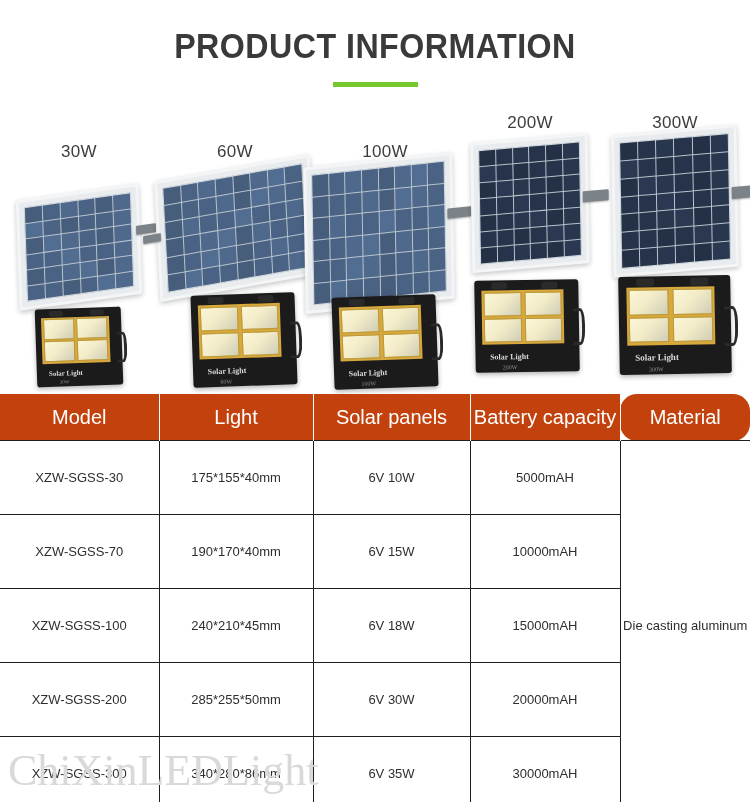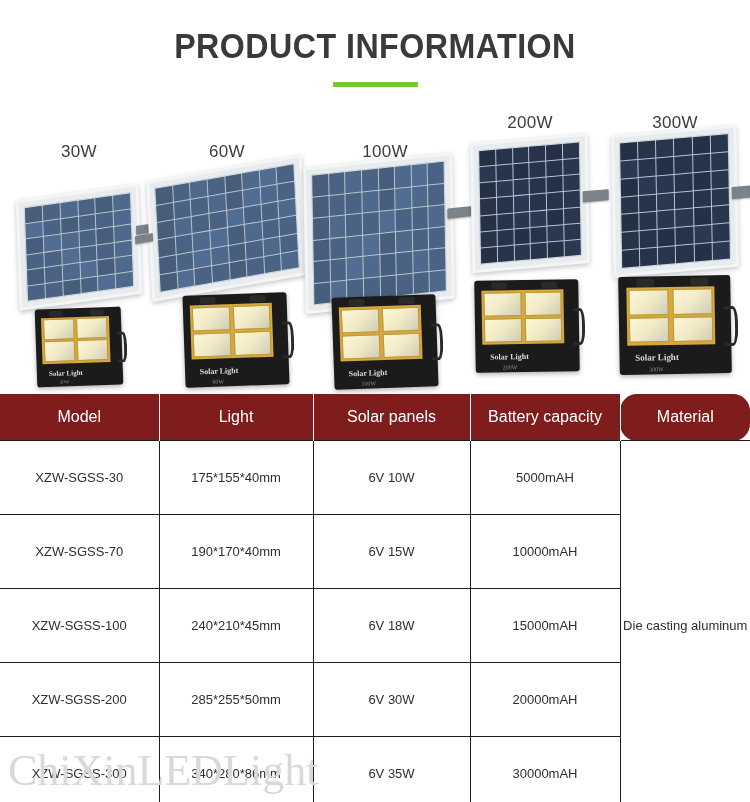--- a/index.html
+++ b/index.html
@@ -182,25 +182,25 @@
   #spec-table {
     position: absolute;
     top: 394px;
     left: 0;
     width: 750px;
     border-collapse: collapse;
     table-layout: fixed;
     font-size: 15px;
   }
   #spec-table th {
-    background: #7f1d1d;
+    background: #c2410c;
     color: #ffffff;
     font-weight: normal;
     height: 44px;
-    font-size: 16px;
+    font-size: 20px;
     border-right: 1px solid #ffffff;
     text-align: center;
   }
   #spec-table th:last-child { border-right: none; border-radius: 17px; }
   #spec-table td {
     height: 71px;
     text-align: center;
     color: #2e2e2e;
     border: 1px solid #1f1f1f;
     background: #ffffff;
@@ -292,21 +292,21 @@
           <div class="led-quad"></div>
             <div class="led-quad"></div>
         </div>
         <div class="flood-brand" style="font-size:7px;">Solar Light</div>
         <div class="flood-watt" style="font-size:5px;">30W</div>
       </div>
       <div class="flood-arm"></div>
     </div>
   </div>
 
-  <div class="product-group" style="left:148px; width:158px; height:290px;">
+  <div class="product-group" style="left:156px; width:158px; height:290px;">
     <div class="product-label" style="top:38px;">60W</div>
     <div class="panel-wrap" style="top:64px; width:158px; height:120px; transform:translateX(-50%) rotate(-10deg) skewX(-7deg);">
       <div class="panel light">
         <div class="panel-inner" style="grid-template-columns:repeat(8,1fr); grid-template-rows:repeat(6,1fr);">
           <div class="cell"></div>
             <div class="cell"></div>
             <div class="cell"></div>
             <div class="cell"></div>
             <div class="cell"></div>
             <div class="cell"></div>

